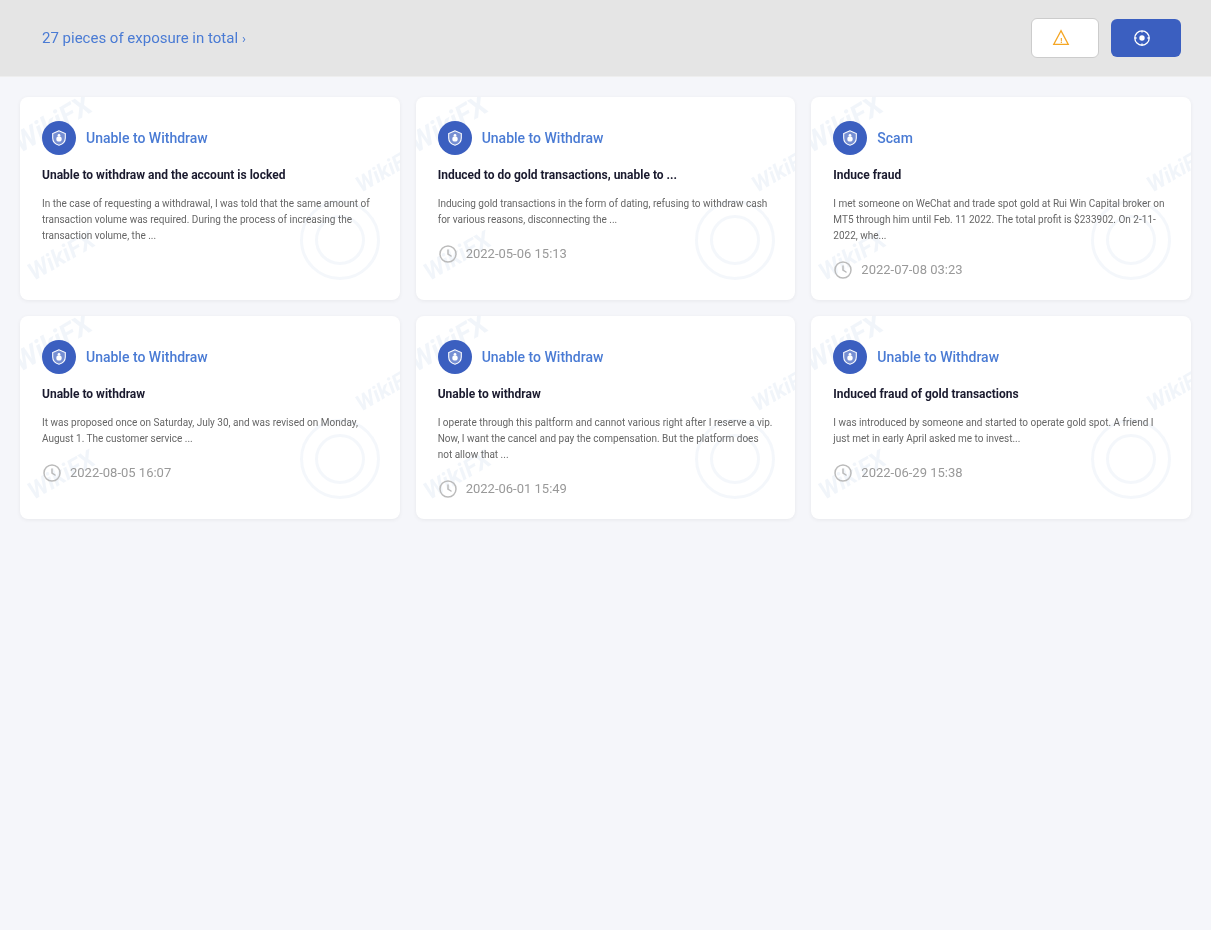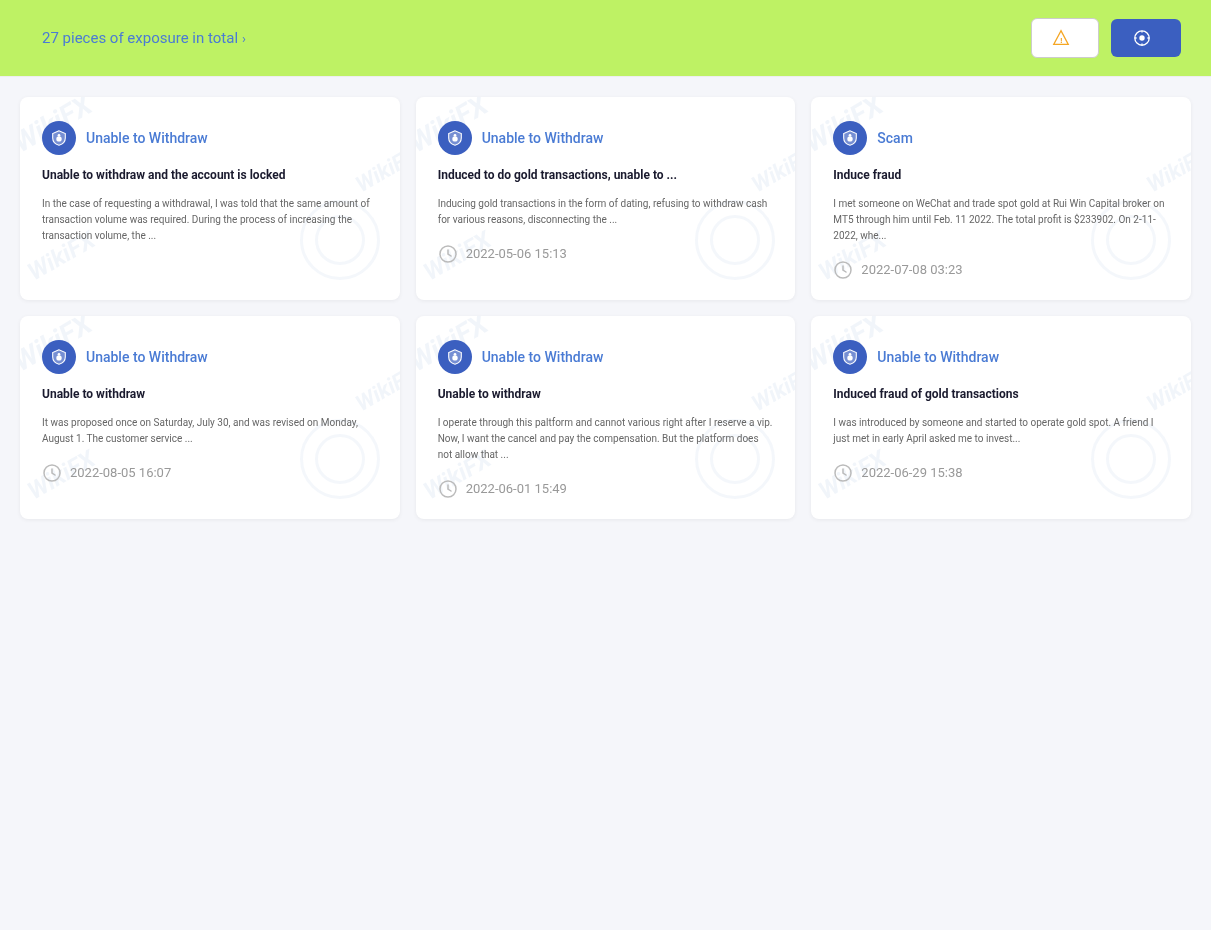--- a/index.html
+++ b/index.html
@@ -8,21 +8,21 @@
       background: #f5f6fa;
       min-height: 930px;
       width: 1211px;
     }
 
     .header {
       display: flex;
       align-items: center;
       justify-content: space-between;
       padding: 18px 30px;
-      background: #bef264;
+      background: #e5e5e5;
       border-bottom: 1px solid #eee;
     }
 
     .header-left {
       display: flex;
       align-items: center;
       gap: 12px;
     }
 
     .header-title {

